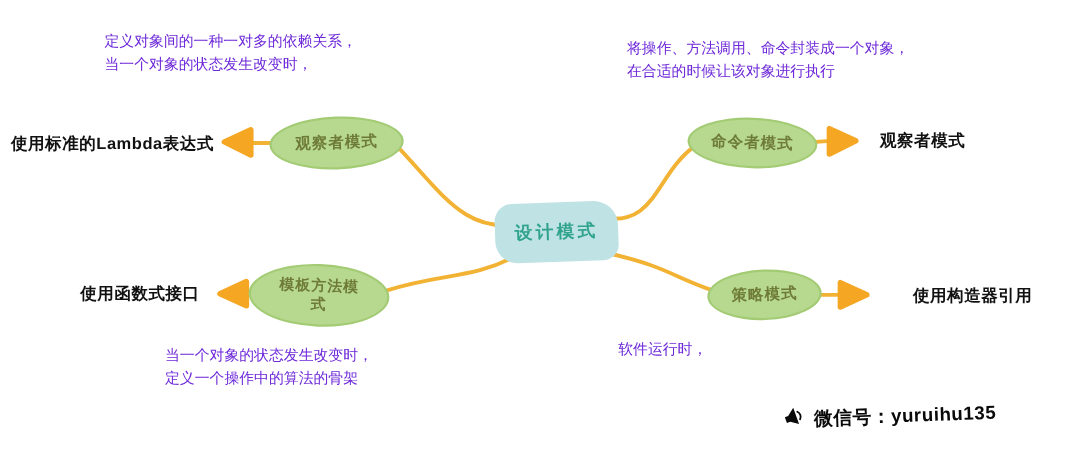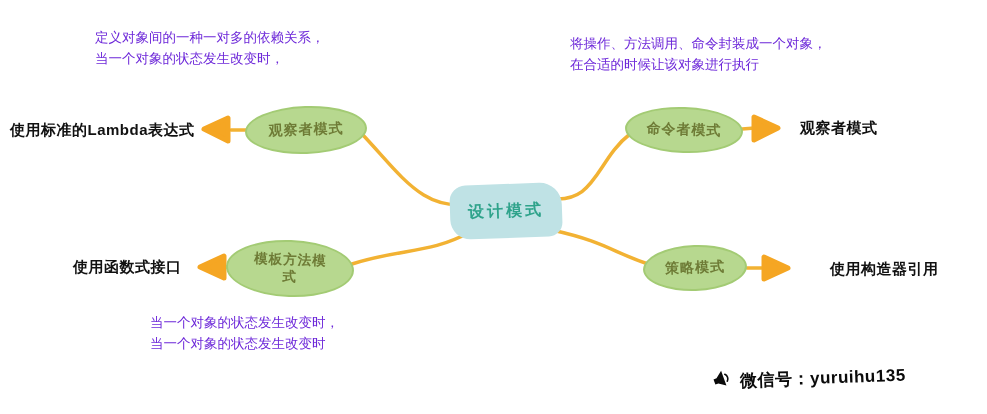--- a/index.html
+++ b/index.html
@@ -76,28 +76,29 @@
   <div class="leaf abs" style="left:800px;top:119px;">观察者模式</div>
 
   <div class="node abs" style="left:226px;top:240px;width:128px;height:57px;transform:rotate(2deg);font-size:13.5px;">
     <span>
       <span>模板方法模</span><br>
       <span>式</span>
     </span>
   </div>
   <div class="note abs" style="left:150px;top:312px;">
     <div>当一个对象的状态发生改变时，</div>
-    <div>当一个对象的状态发生改变时</div>
+    <div>定义一个操作中的算法的骨架</div>
   </div>
   <div class="leaf abs" style="left:73px;top:258px;">使用函数式接口</div>
 
   <div class="node abs" style="left:643px;top:245px;width:104px;height:46px;transform:rotate(-2deg);">
     <span>策略模式</span>
   </div>
   <div class="note abs" style="left:562px;top:307px;">
+    <div>软件运行时，</div>
   </div>
   <div class="leaf abs" style="left:830px;top:260px;">使用构造器引用</div>
 
   <div class="watermark abs" style="left:712px;top:365px;">
     <span class="megaphone">
       <svg width="22" height="22" viewBox="0 0 24 24">
         <path d="M14 3 L6.5 9 H3 v6 h3.5 L14 20 Z" fill="#0a0a0a"></path>
         <path d="M16.5 8 a5.5 5.5 0 0 1 0 8" stroke="#0a0a0a" stroke-width="1.8" fill="none" stroke-linecap="round"></path>
       </svg>
     </span>

